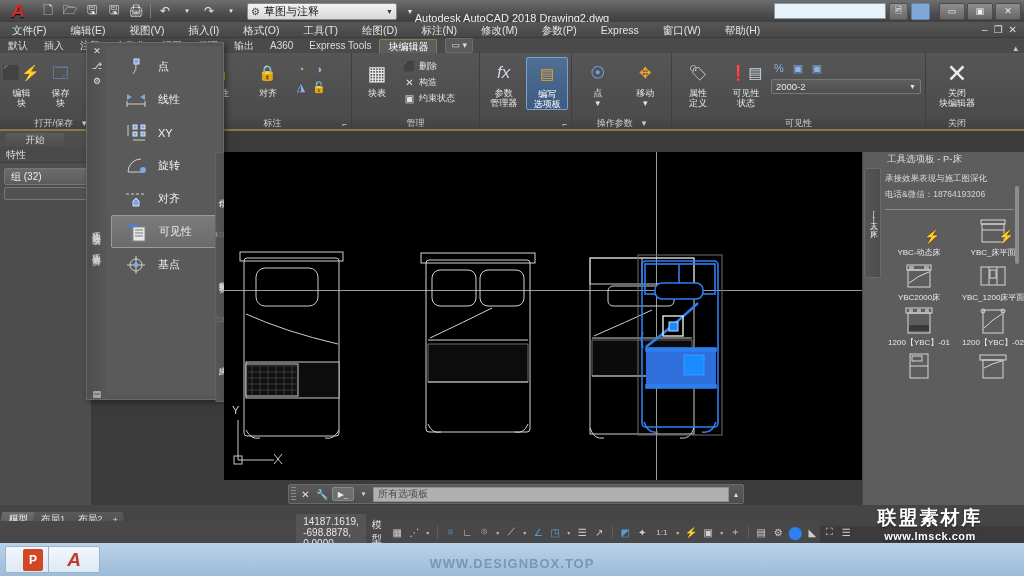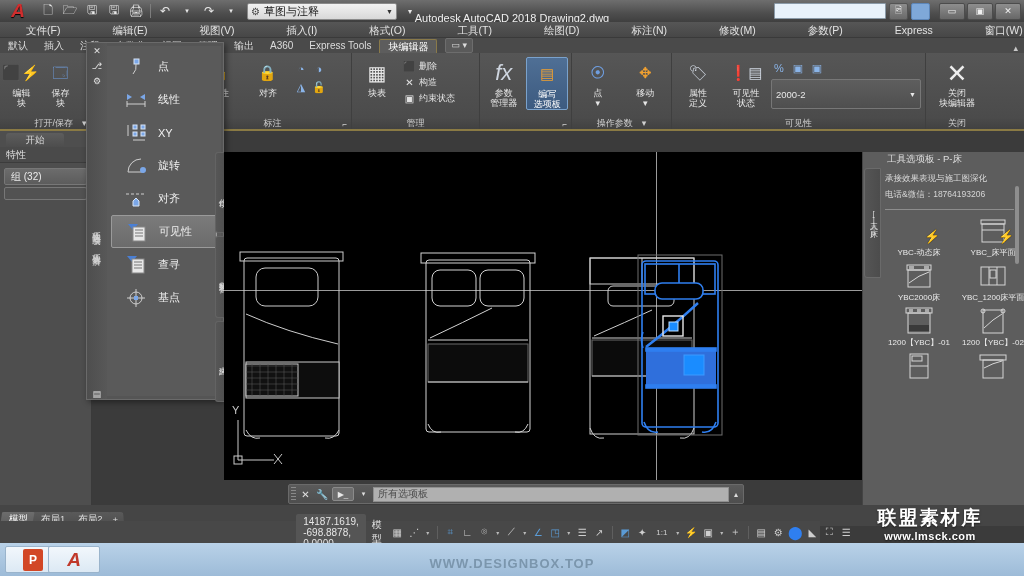--- a/index.html
+++ b/index.html
@@ -64,21 +64,21 @@
     font-size:9px; color:#f0f0f0;
   }
 
   
   .menubar {
     position:absolute; left:0; top:22px; width:1024px; height:16px;
     background:linear-gradient(to bottom,#565656,#474747);
     display:flex; align-items:center; font-size:10.5px; color:#e3e3e3;
     border-bottom:1px solid #3a3a3a;
   }
-  .menubar .mi { padding:0 26px; line-height:16px; white-space:nowrap; }
+  .menubar .mi { padding:0 12px; line-height:16px; white-space:nowrap; }
   .menubar .mright {
     margin-left:auto; display:flex; gap:6px; padding-right:7px;
     color:#ddd; font-size:10px;
   }
 
   
   .ribtabs {
     position:absolute; left:0; top:38px; width:1024px; height:15px;
     background:#4a4a4a; display:flex; align-items:flex-end;
     font-size:10px; color:#dcdcdc;
@@ -127,21 +127,21 @@
   .ico.blue { color:#6f9ee0; }
   .ico.orange { color:#f0a030; }
   .ico.lock { color:#5a86c8; }
   .smallcol { display:flex; flex-direction:column; gap:1px; padding-top:2px;}
   .smallbtn {
     display:flex; align-items:center; gap:3px;
     font-size:9px; color:#e2e2e2; height:15px; padding:0 2px; white-space:nowrap;
   }
   .smallbtn .si { width:13px; height:13px; display:flex; align-items:center; justify-content:center; font-size:10px;}
   .vis-dropdown {
-    width:150px; height:30px; background:linear-gradient(to bottom,#5e5e5e,#4f4f4f);
+    width:150px; height:15px; background:linear-gradient(to bottom,#5e5e5e,#4f4f4f);
     border:1px solid #777; border-radius:2px;
     display:flex; align-items:center; padding:0 4px;
     font-size:9.5px; color:#e8e8e8; margin-top:3px;
   }
   .vis-dropdown .arr { margin-left:auto; font-size:7px; }
   .iconrow { display:flex; gap:3px; }
   .tiny-ico {
     width:16px; height:16px; display:flex; align-items:center; justify-content:center;
     font-size:11px; color:#8ab4e8;
   }
@@ -542,21 +542,21 @@
         </div>
       </div>
       <div class="rpanel-title">
         <span>管理</span>
       </div>
     </div>
 
     <div class="rpanel" style="width:92px">
       <div class="rpanel-body">
         <div class="bigbtn">
-          <div class="ico" style="font-style:italic;font-size:22px">fx</div>
+          <div class="ico" style="font-style:italic;font-size:17px">fx</div>
           <span>参数</span>
           <span>管理器</span>
         </div>
         <div class="bigbtn sel">
           <div class="ico orange">▤</div>
           <span>编写</span>
           <span>选项板</span>
         </div>
       </div>
       <div class="rpanel-title">
@@ -703,32 +703,20 @@
         <span class="bicon">
           <svg width="24" height="20" viewBox="0 0 24 20">
               <polygon points="3,2 13,2 8,8" fill="#4a7fd4"></polygon>
               <rect x="8" y="5" width="12" height="14" fill="#e8e8e8" stroke="#888"></rect>
               <line x1="10" y1="8" x2="18" y2="8" stroke="#777"></line>
               <line x1="10" y1="11" x2="18" y2="11" stroke="#777"></line>
               <line x1="10" y1="14" x2="18" y2="14" stroke="#777"></line>
             </svg>
         </span>
         <span>可见性</span>
-      </div>
-      <div class="bitem">
-        <span class="bicon">
-          <svg width="24" height="20" viewBox="0 0 24 20">
-              <polygon points="3,1 13,1 8,7" fill="#4a7fd4"></polygon>
-              <rect x="8" y="4" width="12" height="14" fill="#e8e8e8" stroke="#888"></rect>
-              <line x1="10" y1="7" x2="18" y2="7" stroke="#777"></line>
-              <line x1="10" y1="10" x2="18" y2="10" stroke="#777"></line>
-              <line x1="10" y1="13" x2="18" y2="13" stroke="#777"></line>
-            </svg>
-        </span>
-        <span>查寻</span>
       </div>
       <div class="bitem">
         <span class="bicon">
           <svg width="24" height="20" viewBox="0 0 24 20">
               <circle cx="12" cy="10" r="6" fill="none" stroke="#cfcfcf"></circle>
               <line x1="12" y1="1" x2="12" y2="19" stroke="#cfcfcf"></line>
               <line x1="3" y1="10" x2="21" y2="10" stroke="#cfcfcf"></line>
               <rect x="10" y="8" width="4" height="4" fill="#7ba7e8"></rect>
             </svg>
         </span>

